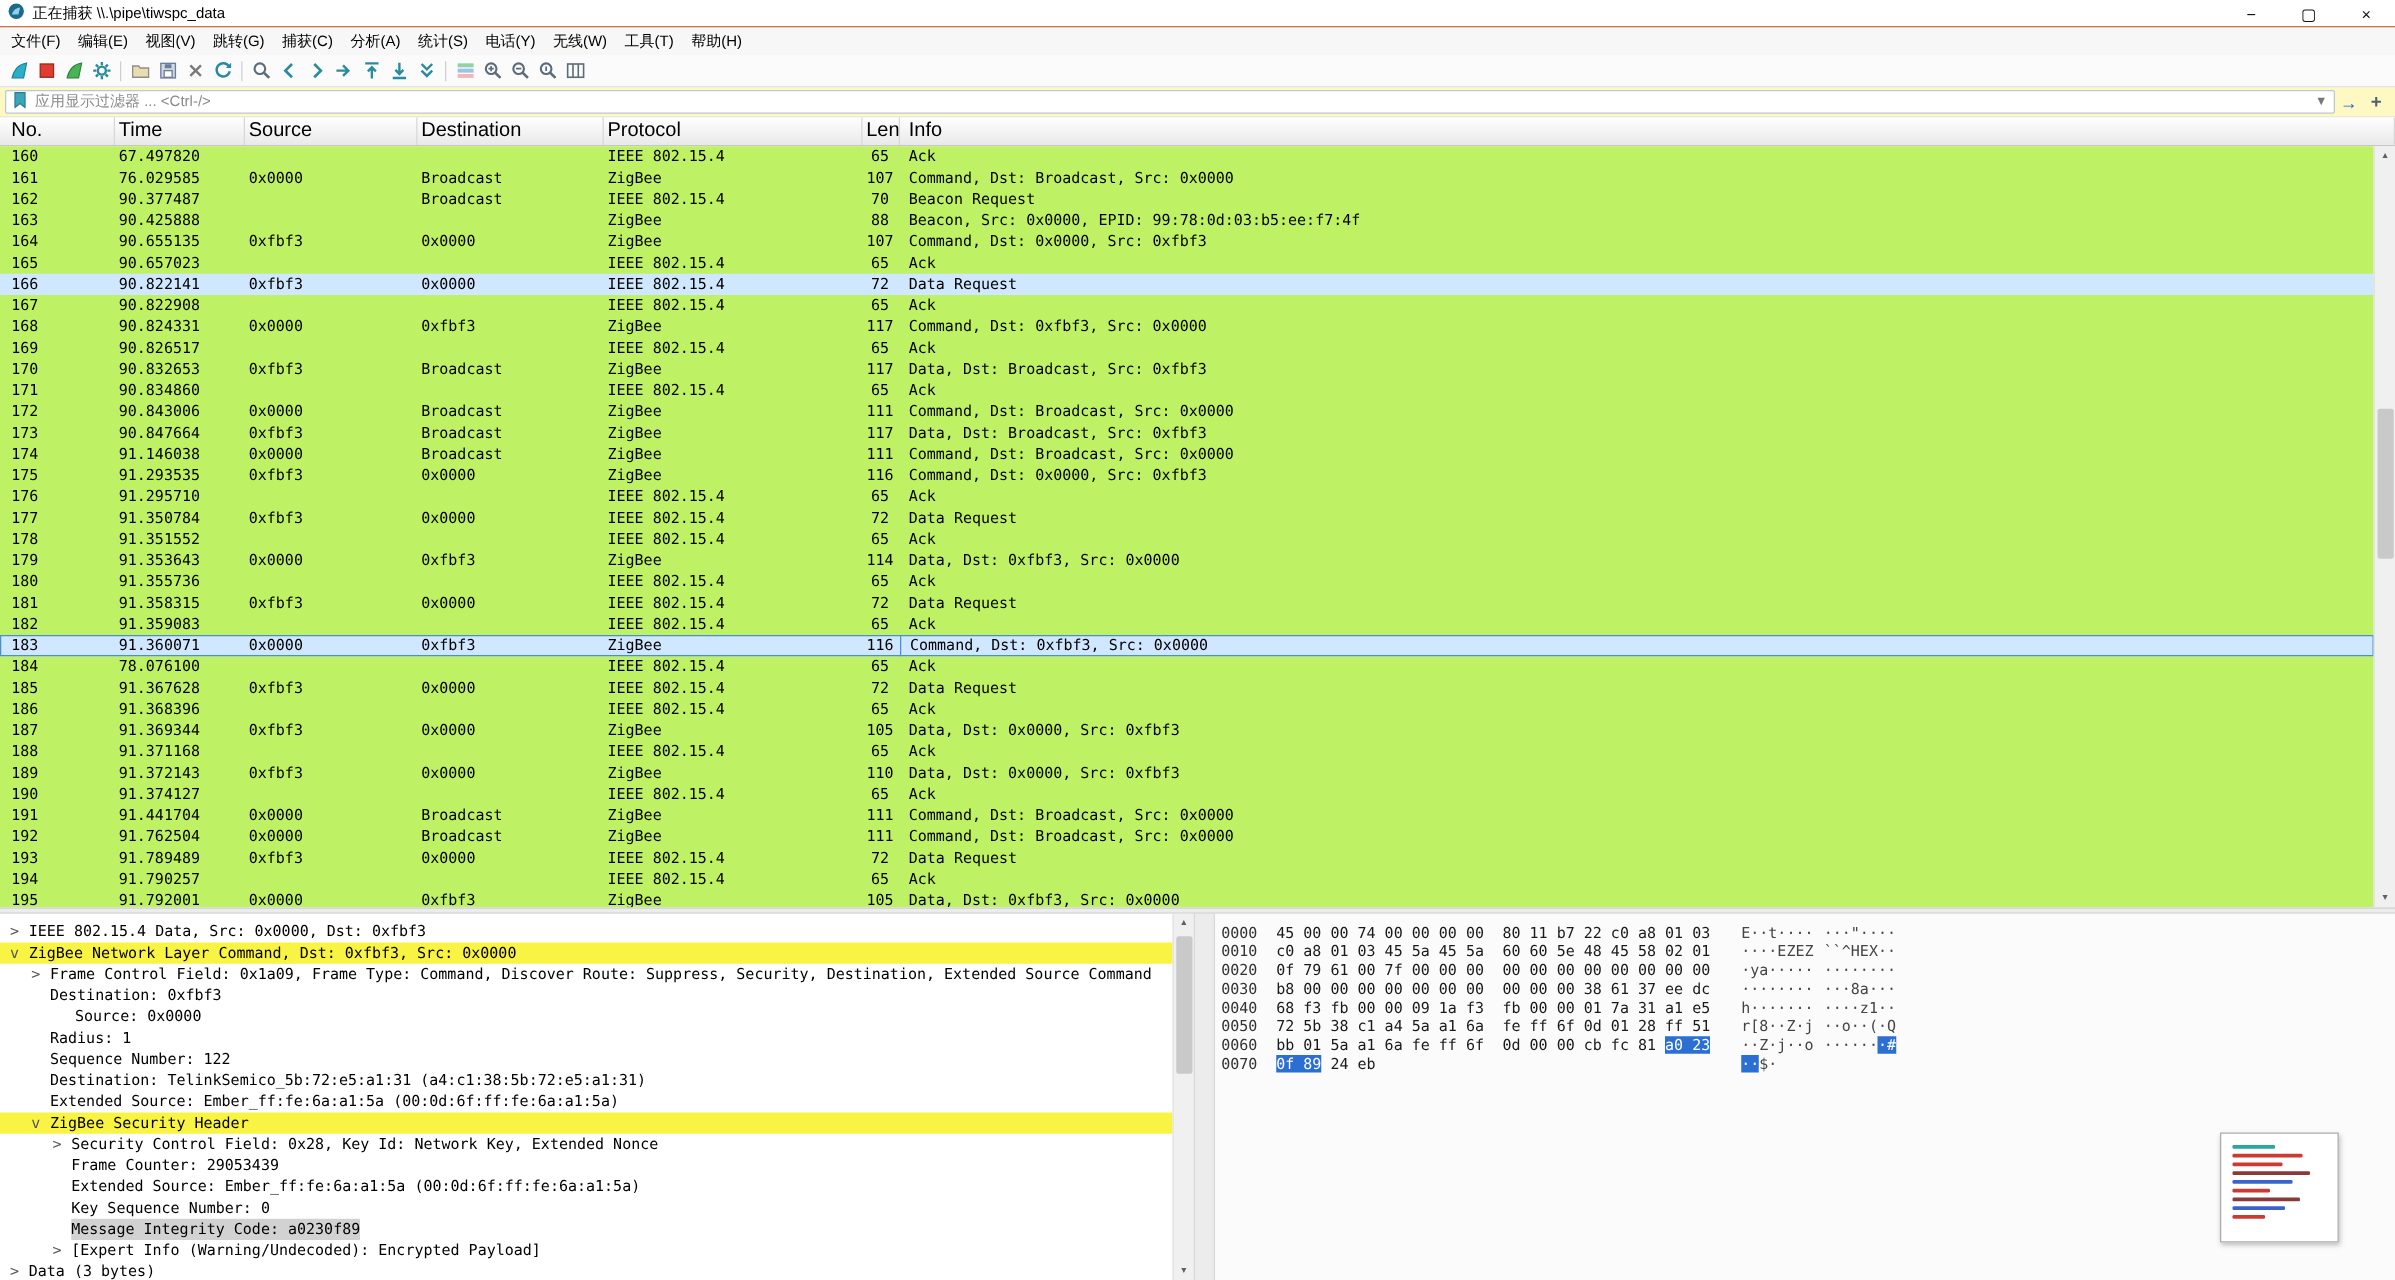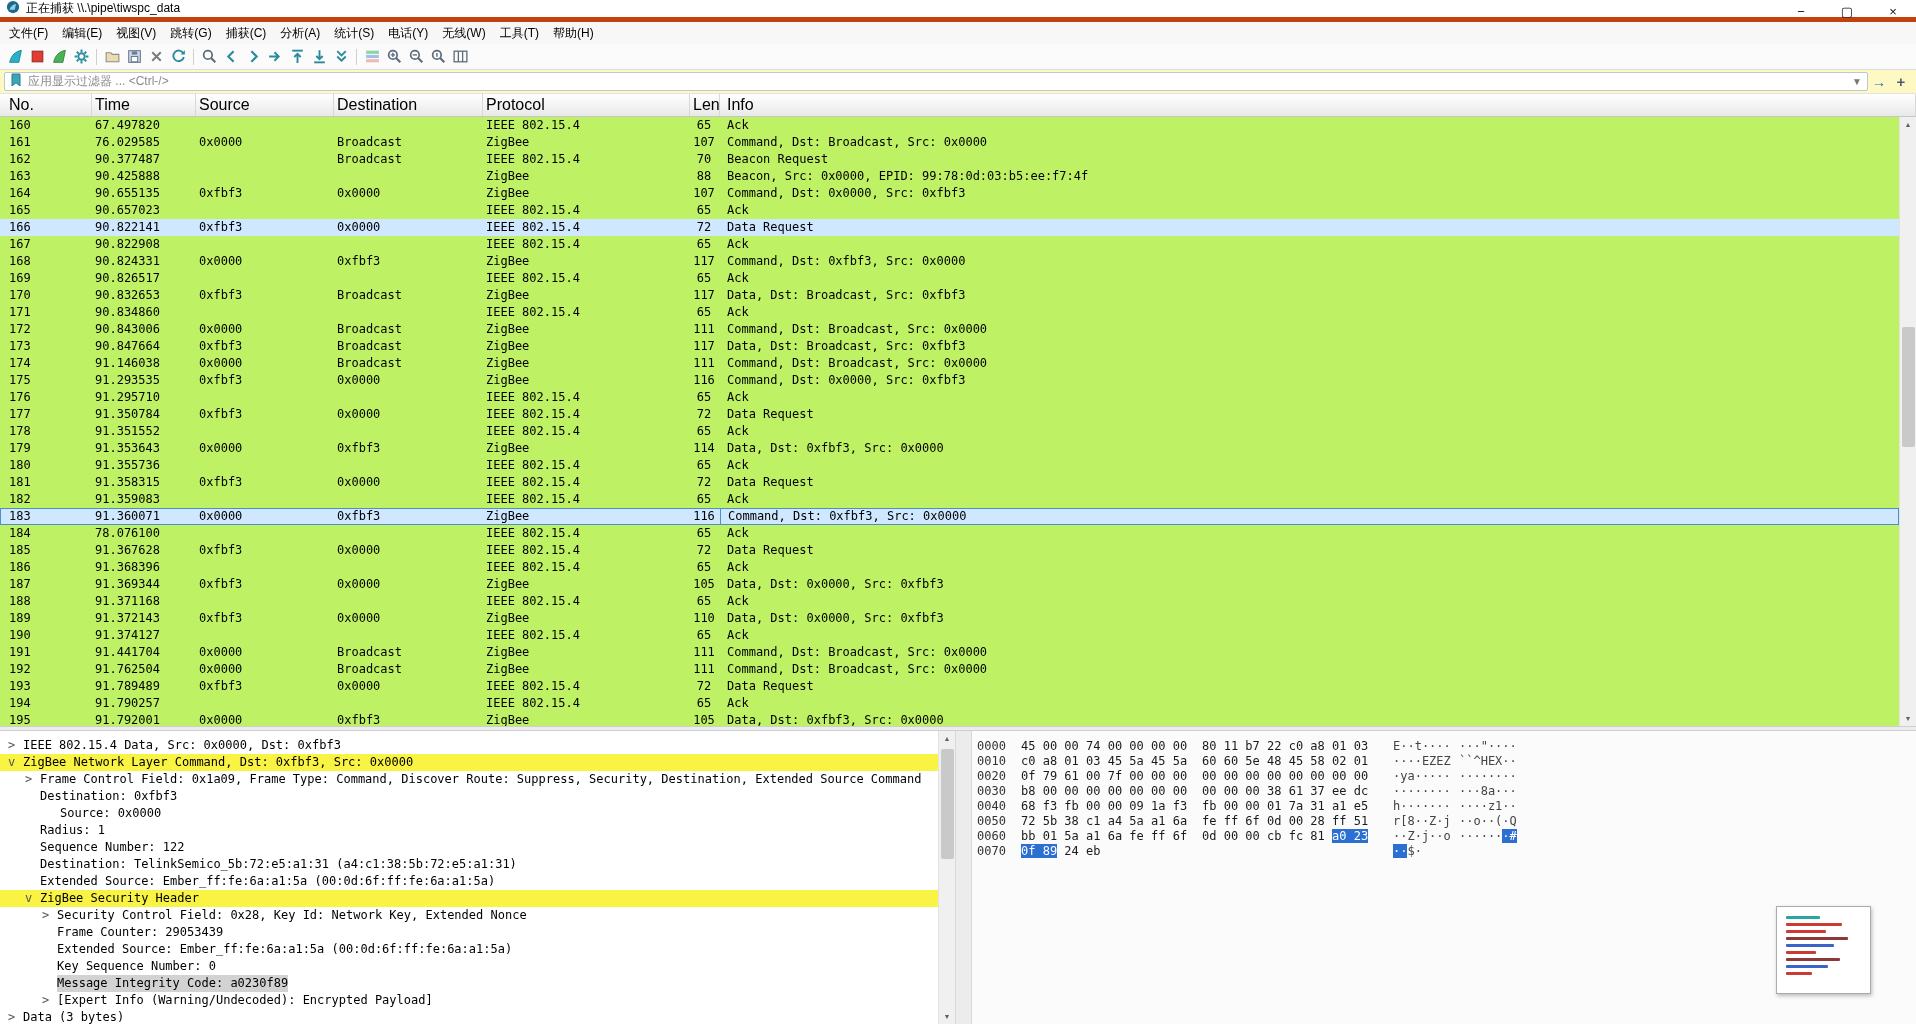--- a/index.html
+++ b/index.html
@@ -1,20 +1,20 @@
 <!DOCTYPE html>
 <html><head>
 <meta charset="utf-8">
 <style>
   *{box-sizing:border-box;margin:0;padding:0}
   html,body{width:1916px;height:1024px;overflow:hidden}
   body{font-family:"Liberation Sans",sans-serif;font-size:12px;color:#000;background:#fff;position:relative}
 
   
-  #titlebar{position:absolute;top:0;left:0;right:0;height:22px;background:#fff;display:flex;align-items:center;padding-left:6px;border-bottom:5px solid #c2410c}
+  #titlebar{position:absolute;top:0;left:0;right:0;height:22px;background:#fff;display:flex;align-items:center;padding-left:6px;border-bottom:1px solid #c2410c}
   #titlebar .title{margin-left:6px;font-size:12px;white-space:nowrap}
   .win-controls{position:absolute;right:0;top:0;height:22px;display:flex}
   .win-btn{width:46px;height:22px;display:flex;align-items:center;justify-content:center;font-size:13px;color:#111;background:transparent;border:0}
   
   #menubar{position:absolute;top:22px;left:0;right:0;height:22px;background:#f7f7f7;display:flex;align-items:center;padding-left:2px}
   .menu-item{padding:3px 7px;font-size:12px;white-space:nowrap}
   
   #toolbar{position:absolute;top:44px;left:0;right:0;height:26px;background:#fbfbfb;border-bottom:1px solid #dcdcdc;display:flex;align-items:center;padding-left:4px}
   .tb-icon{width:22px;height:21px;display:flex;align-items:center;justify-content:center}
   .tb-sep{width:1px;height:16px;background:#cfcfcf;margin:0 4px}
@@ -661,21 +661,21 @@
 </div>
 
 <div id="vsplit"></div>
 
 <div id="hex-pane">
     <div class="hline"><span class="hoff"><span>0000</span></span><span class="h16"><span>45 00 00 74 00 00 00 00</span></span><span class="h16 hgap2"><span>80 11 b7 22 c0 a8 01 03</span></span><span class="a8"><span>E··t····</span></span><span class="a8"><span>···"····</span></span></div>
     <div class="hline"><span class="hoff"><span>0010</span></span><span class="h16"><span>c0 a8 01 03 45 5a 45 5a</span></span><span class="h16 hgap2"><span>60 60 5e 48 45 58 02 01</span></span><span class="a8"><span>····EZEZ</span></span><span class="a8"><span>``^HEX··</span></span></div>
     <div class="hline"><span class="hoff"><span>0020</span></span><span class="h16"><span>0f 79 61 00 7f 00 00 00</span></span><span class="h16 hgap2"><span>00 00 00 00 00 00 00 00</span></span><span class="a8"><span>·ya·····</span></span><span class="a8"><span>········</span></span></div>
     <div class="hline"><span class="hoff"><span>0030</span></span><span class="h16"><span>b8 00 00 00 00 00 00 00</span></span><span class="h16 hgap2"><span>00 00 00 38 61 37 ee dc</span></span><span class="a8"><span>········</span></span><span class="a8"><span>···8a···</span></span></div>
     <div class="hline"><span class="hoff"><span>0040</span></span><span class="h16"><span>68 f3 fb 00 00 09 1a f3</span></span><span class="h16 hgap2"><span>fb 00 00 01 7a 31 a1 e5</span></span><span class="a8"><span>h·······</span></span><span class="a8"><span>····z1··</span></span></div>
-    <div class="hline"><span class="hoff"><span>0050</span></span><span class="h16"><span>72 5b 38 c1 a4 5a a1 6a</span></span><span class="h16 hgap2"><span>fe ff 6f 0d 00 28 ff 51</span></span><span class="a8"><span>r[8··Z·j</span></span><span class="a8"><span>··o··(·Q</span></span></div>
+    <div class="hline"><span class="hoff"><span>0050</span></span><span class="h16"><span>72 5b 38 c1 a4 5a a1 6a</span></span><span class="h16 hgap2"><span>fe ff 6f 0d 01 28 ff 51</span></span><span class="a8"><span>r[8··Z·j</span></span><span class="a8"><span>··o··(·Q</span></span></div>
     <div class="hline"><span class="hoff"><span>0060</span></span><span class="h16"><span>bb 01 5a a1 6a fe ff 6f</span></span><span class="h16 hgap2"><span>0d 00 00 cb fc 81 </span><span class="hl">a0 23</span></span><span class="a8"><span>··Z·j··o</span></span><span class="a8"><span>······</span><span class="hl">·#</span></span></div>
     <div class="hline"><span class="hoff"><span>0070</span></span><span class="h16"><span class="hl">0f 89</span><span> 24 eb</span></span><span class="h16 hgap2"></span><span class="a8"><span class="hl">··</span><span>$·</span></span><span class="a8"></span></div>
   </div>
 
 <div id="mini-window">
   <div class="mini-line" style="width:34px;background:#2aa6a0"></div>
   <div class="mini-line" style="width:56px;background:#cc3b33"></div>
   <div class="mini-line" style="width:40px;background:#cc3b33"></div>
   <div class="mini-line" style="width:62px;background:#8b3a3a"></div>
   <div class="mini-line" style="width:48px;background:#3b64c8"></div>

